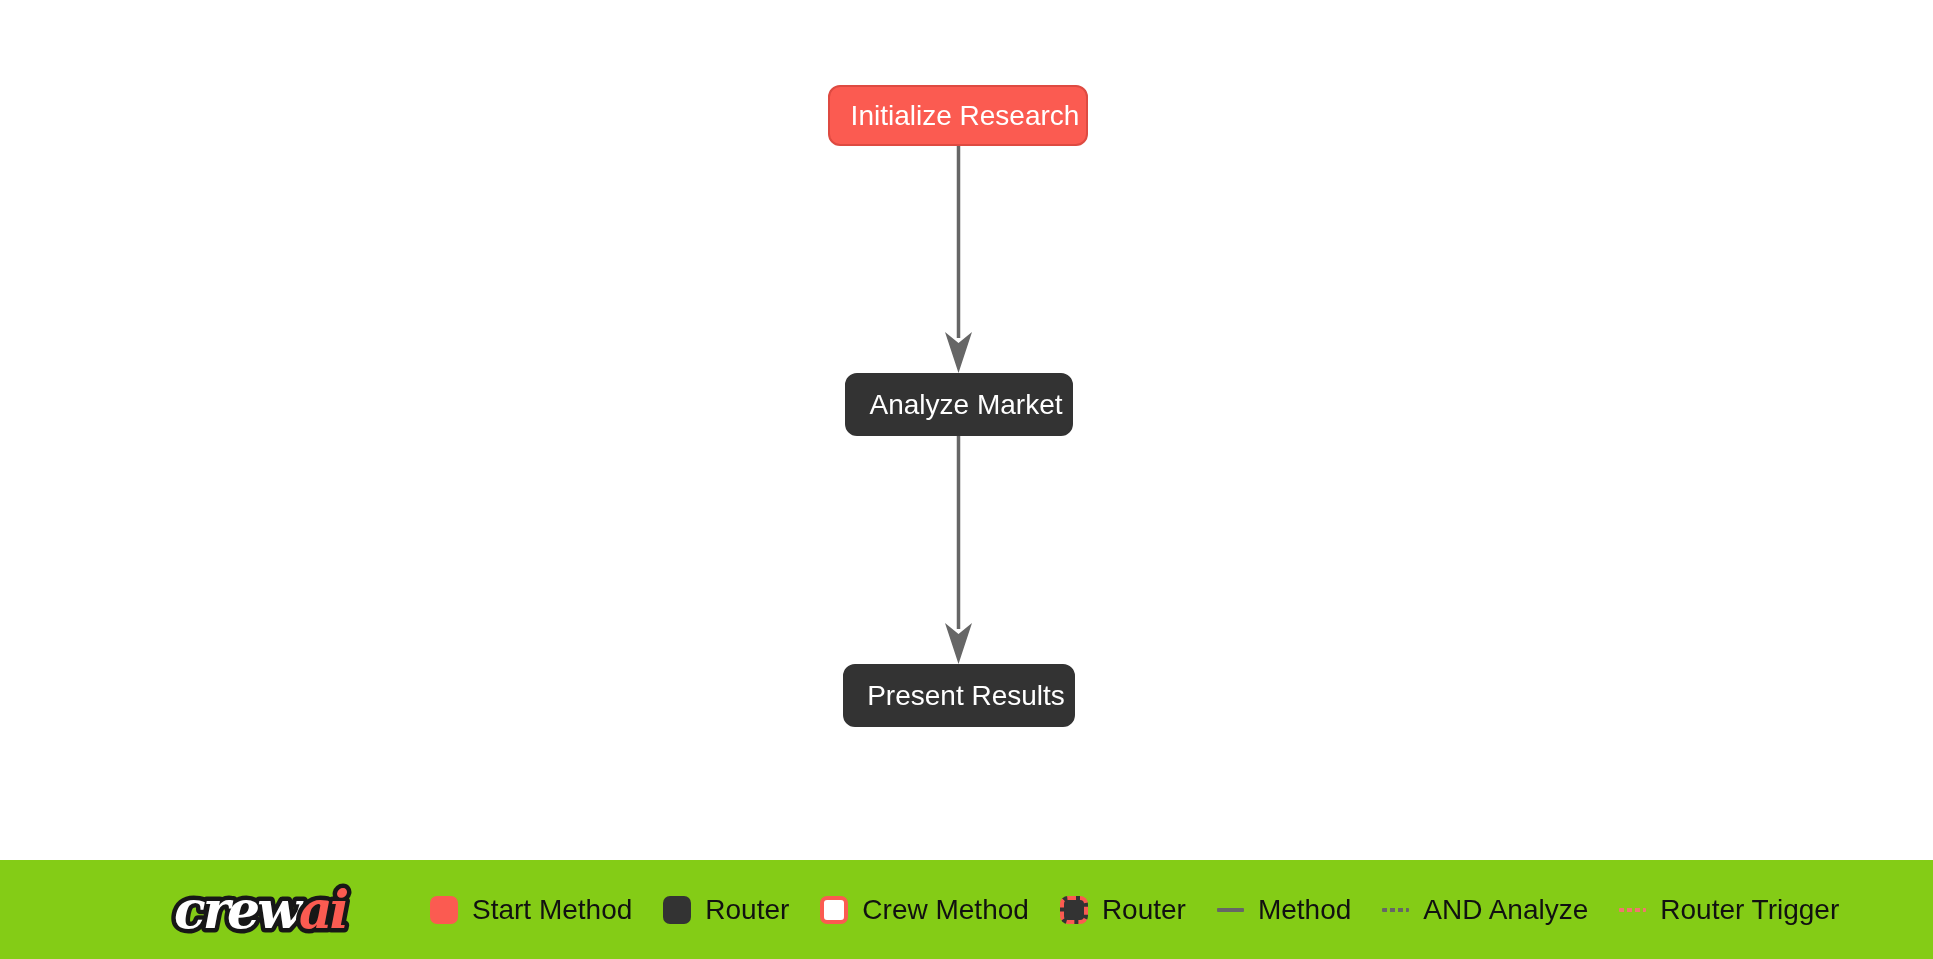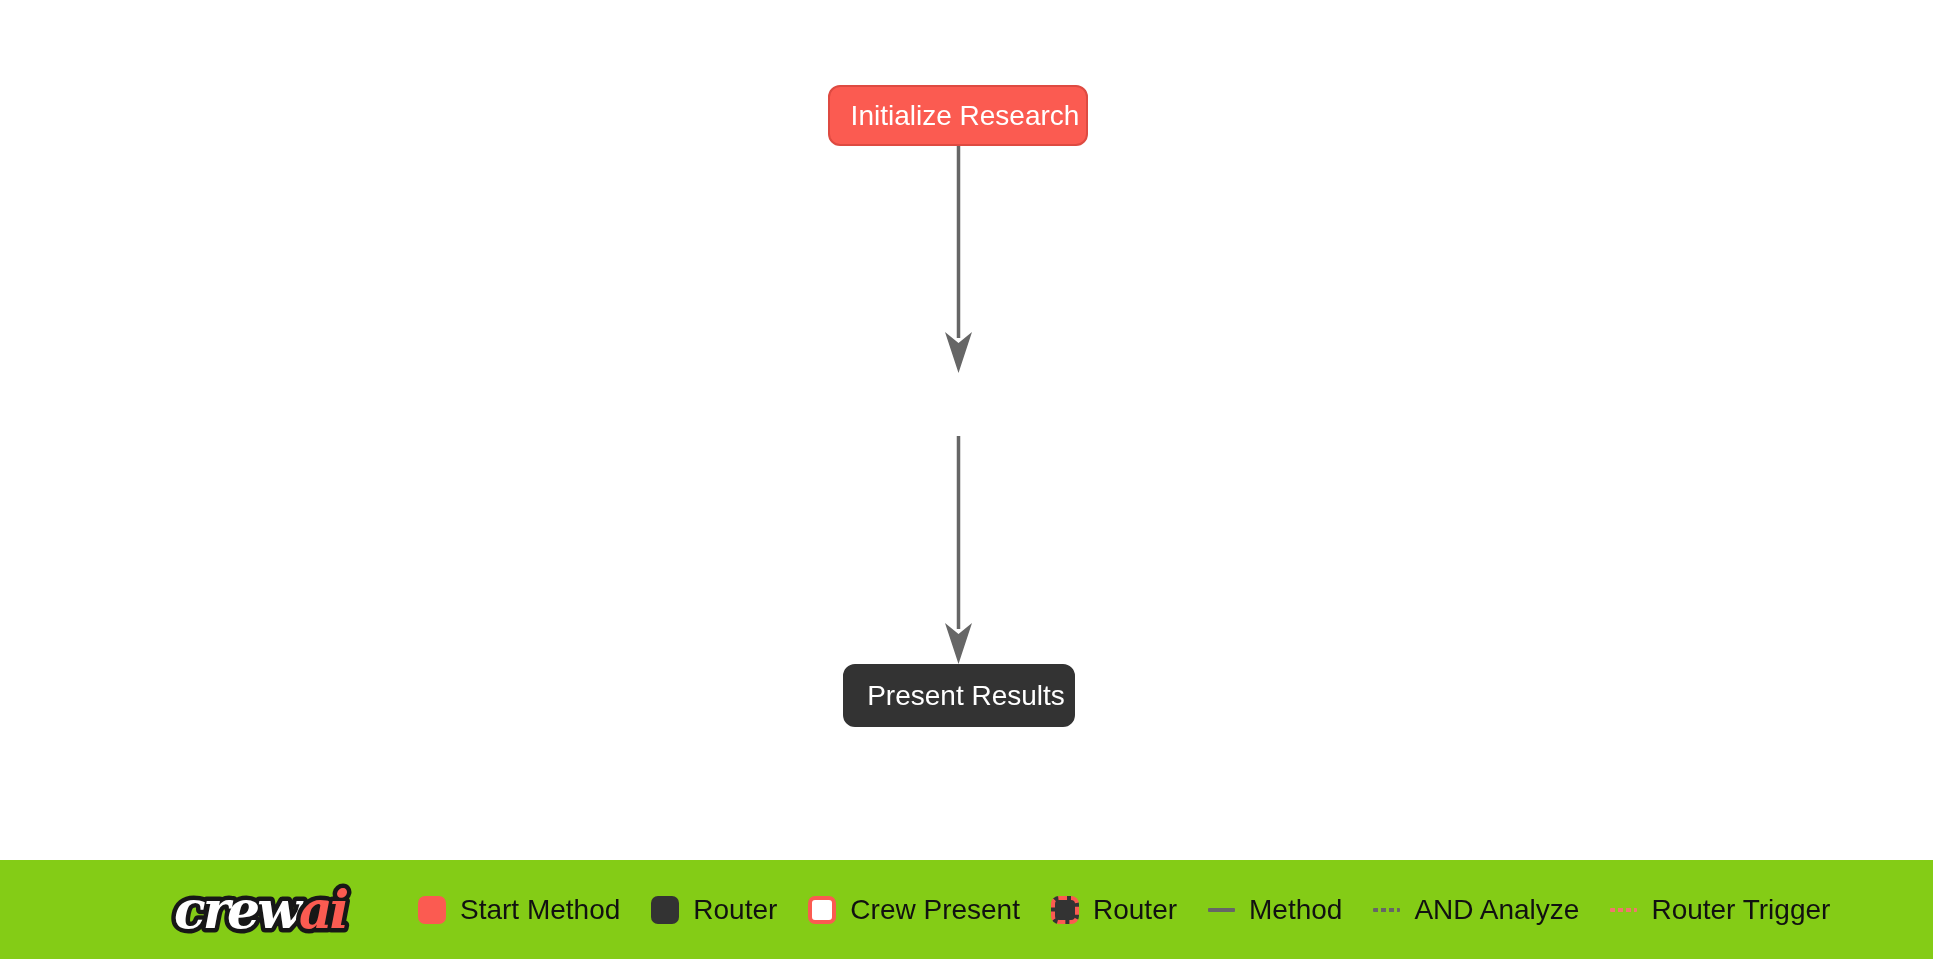--- a/index.html
+++ b/index.html
@@ -64,21 +64,21 @@
     display: flex;
     align-items: center;
   }
   #logo {
     margin-left: 170px;
     flex: 0 0 auto;
   }
   #legend-items {
     display: flex;
     align-items: center;
-    margin-left: 36px;
+    margin-left: 48px;
     gap: 31px;
   }
   .legend-item {
     display: flex;
     align-items: center;
     gap: 14px;
     font-size: 28px;
     color: #111111;
     white-space: nowrap;
   }
@@ -114,20 +114,23 @@
 
     <div class="node node-start" id="node-initialize">
       <span>Initialize Research</span>
     </div>
 
     <svg class="edge" id="edge-1" width="29" height="228" viewBox="0 0 29 228">
       <line x1="14.5" y1="0" x2="14.5" y2="192" stroke="#666666" stroke-width="3.5"></line>
       <polygon points="14.5,227 1,186 14.5,197 28,186" fill="#666666"></polygon>
     </svg>
 
+    <div class="node node-method" id="node-analyze">
+      <span>Analyze Market</span>
+    </div>
 
     <svg class="edge" id="edge-2" width="29" height="229" viewBox="0 0 29 229">
       <line x1="14.5" y1="0" x2="14.5" y2="193" stroke="#666666" stroke-width="3.5"></line>
       <polygon points="14.5,228 1,187 14.5,198 28,187" fill="#666666"></polygon>
     </svg>
 
     <div class="node node-method" id="node-present">
       <span>Present Results</span>
     </div>
 
@@ -146,21 +149,21 @@
         <span>Start Method</span>
       </div>
 
       <div class="legend-item">
         <span class="swatch swatch-method"></span>
         <span>Router</span>
       </div>
 
       <div class="legend-item">
         <span class="swatch swatch-crew"></span>
-        <span>Crew Present</span>
+        <span>Crew Method</span>
       </div>
 
       <div class="legend-item">
         <span class="swatch swatch-router"></span>
         <span>Router</span>
       </div>
 
       <div class="legend-item">
         <span class="line-swatch line-trigger"></span>
         <span>Method</span>

